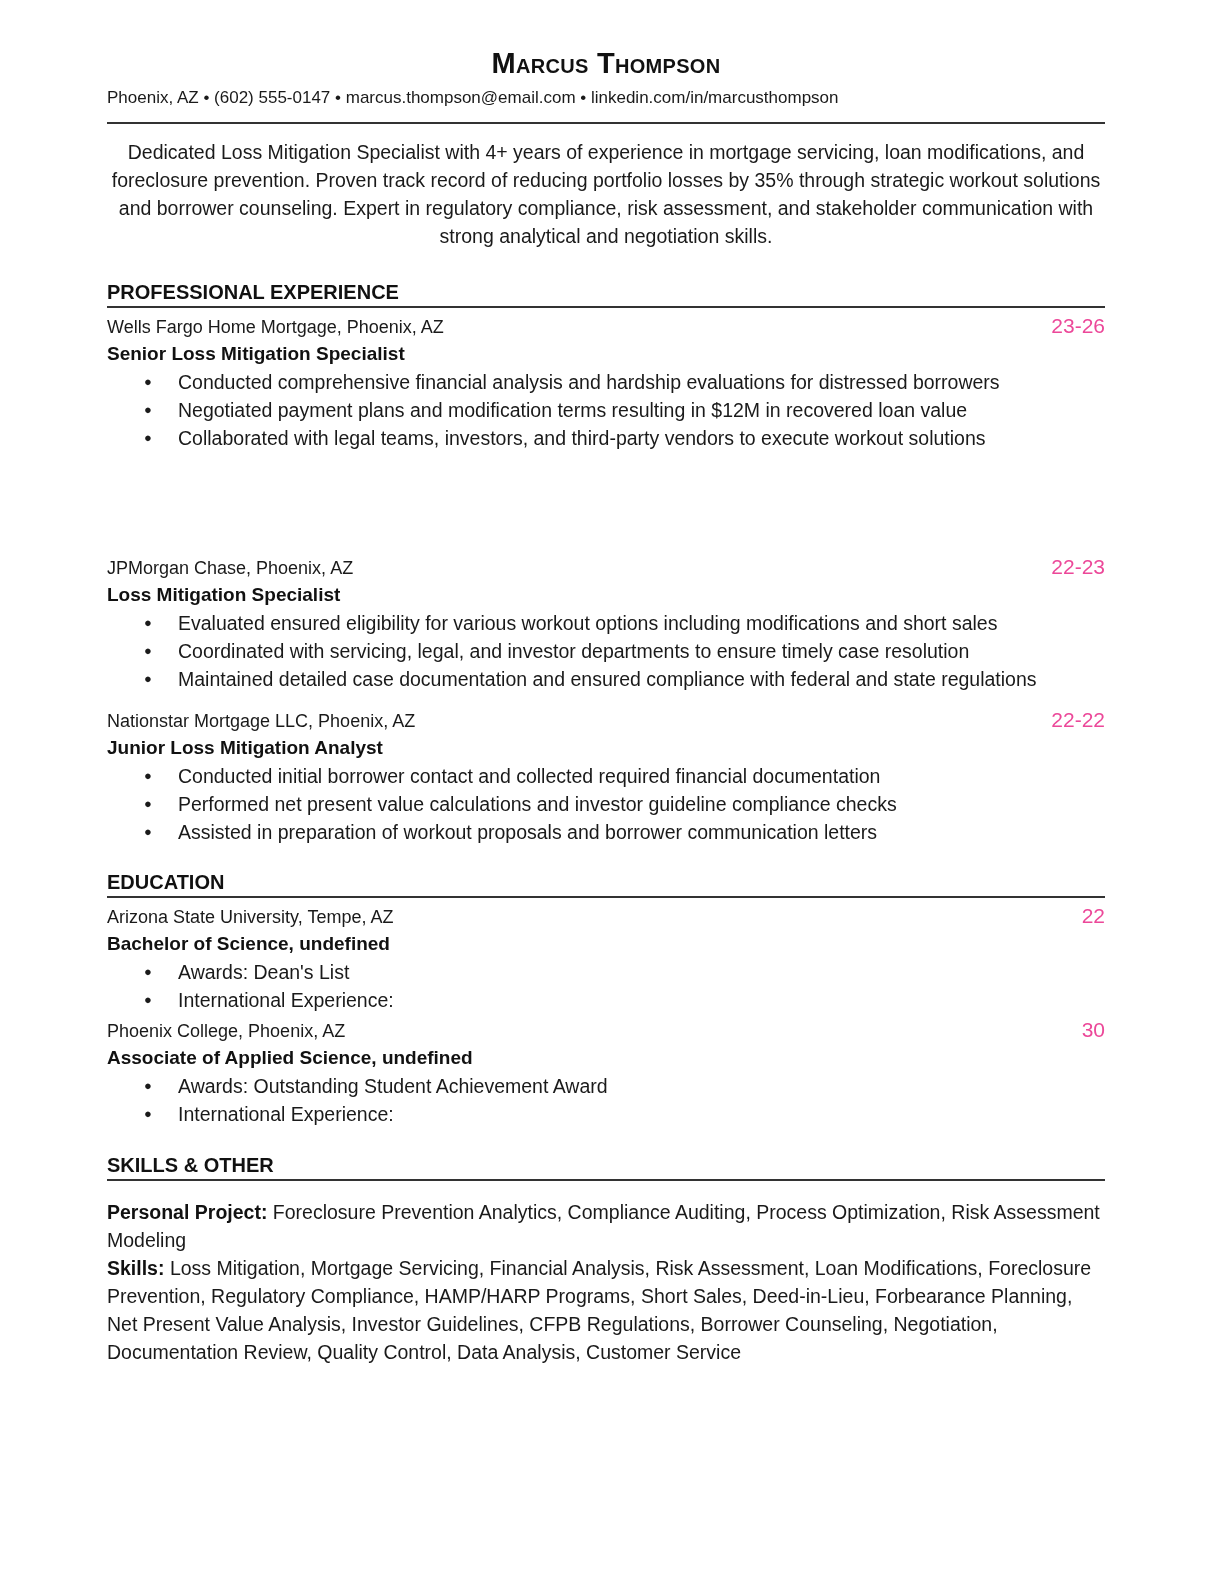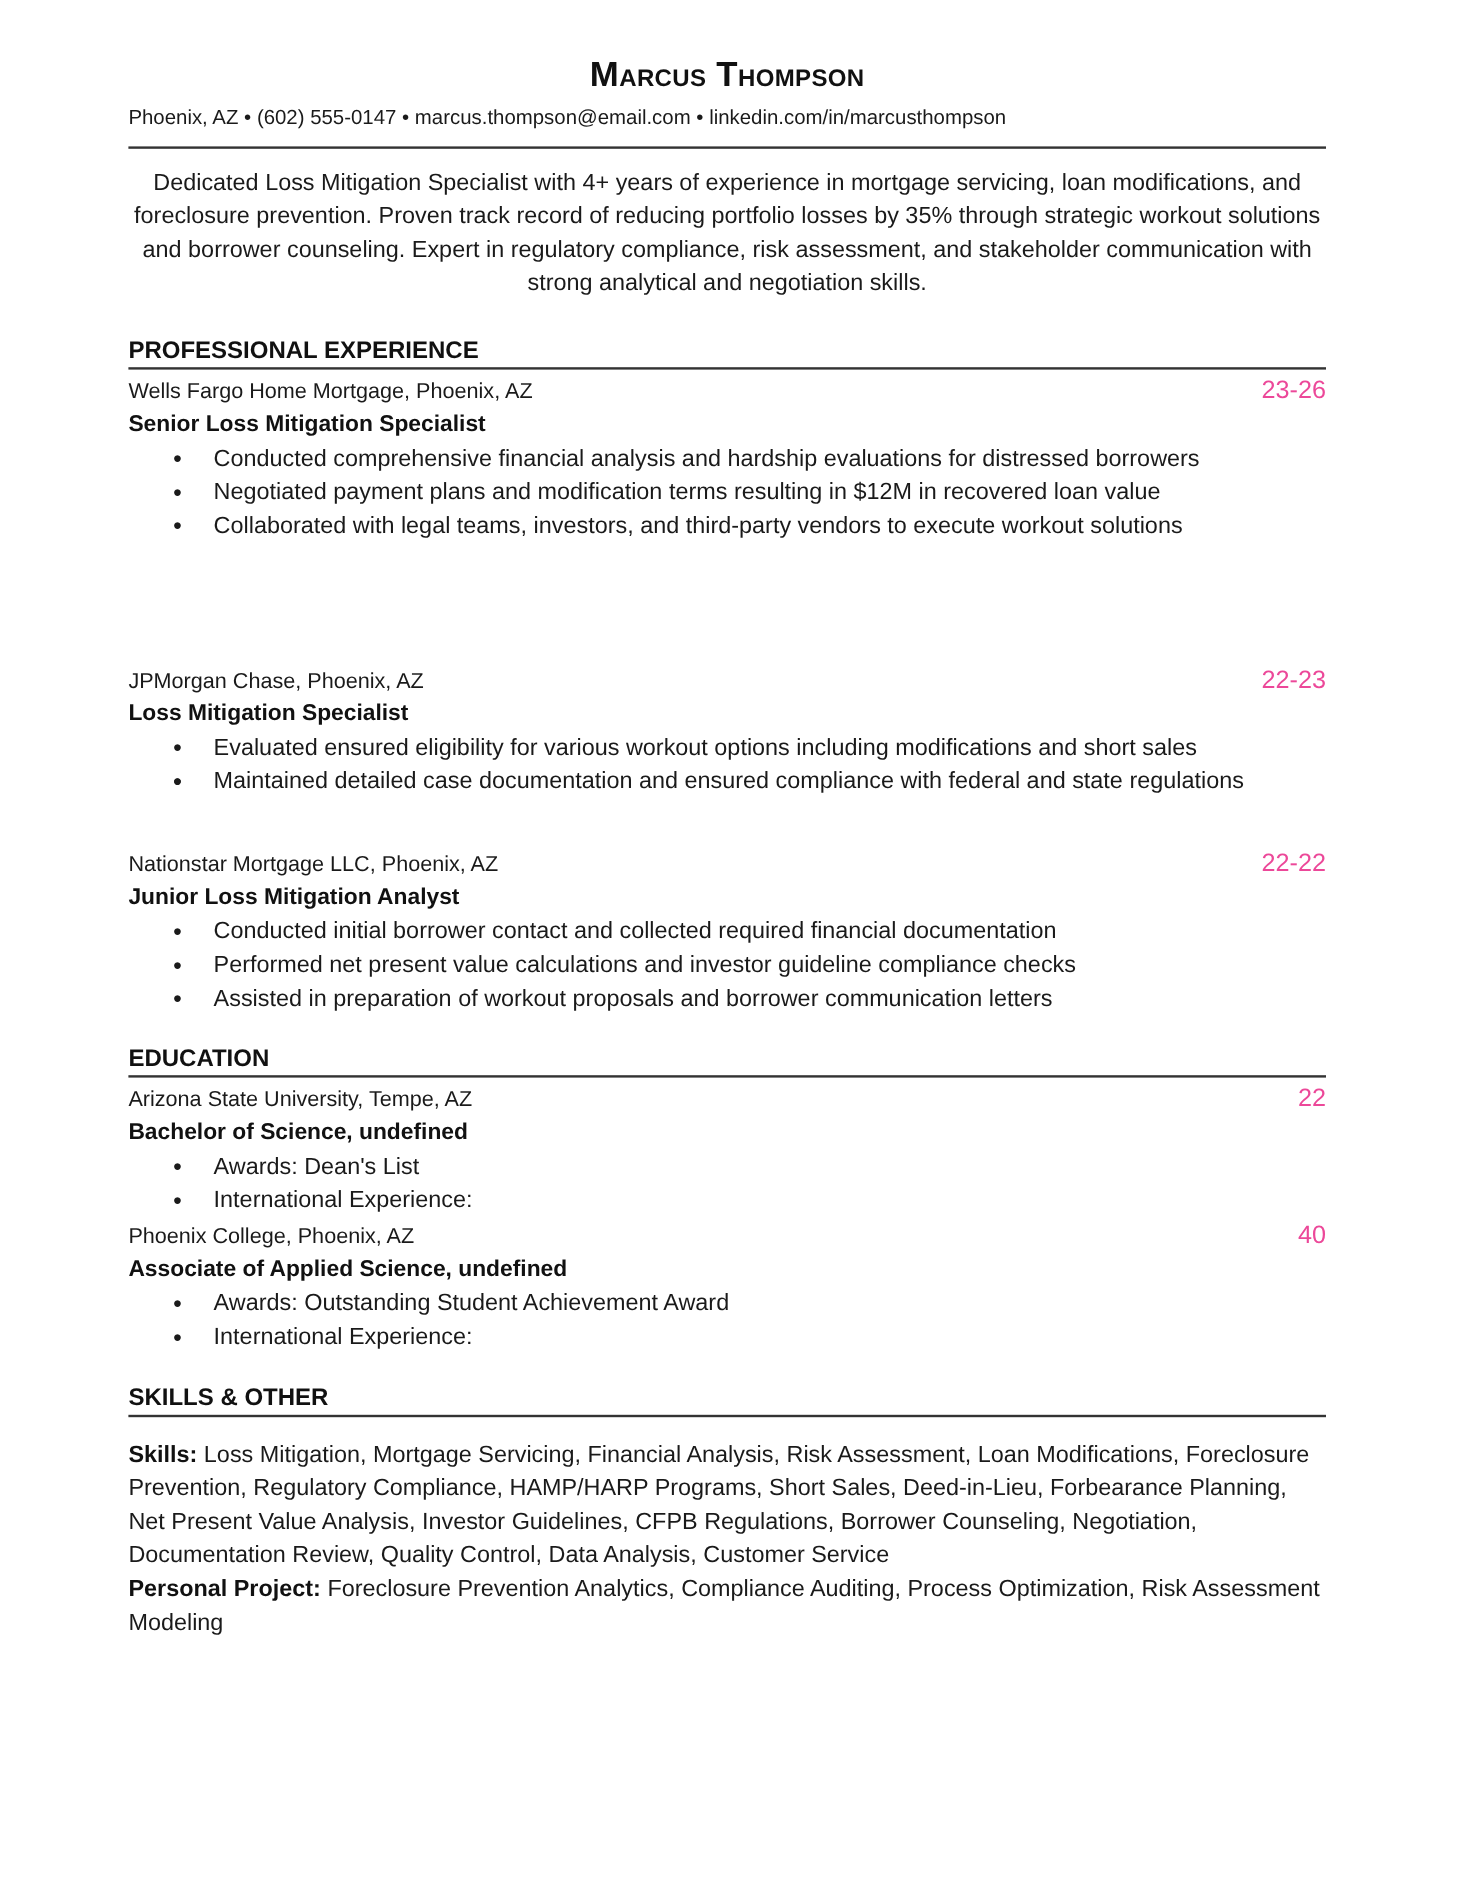--- a/index.html
+++ b/index.html
@@ -68,21 +68,21 @@
   </div>
 
   <div class="block" style="top:508px;margin-top:44px;">
     <div class="row">
       <span class="org">JPMorgan Chase, Phoenix, AZ</span>
       <span class="date">22-23</span>
     </div>
     <div class="role">Loss Mitigation Specialist</div>
     <ul class="bullets">
       <li><span class="dot">●</span><span>Evaluated ensured eligibility for various workout options including modifications and short sales</span></li>
-      <li><span class="dot">●</span></li>
+      <li><span class="dot">●</span><span>Coordinated with servicing, legal, and investor departments to ensure timely case resolution</span></li>
       <li><span class="dot">●</span><span>Maintained detailed case documentation and ensured compliance with federal and state regulations</span></li>
     </ul>
   </div>
 
   <div class="block" style="top:705px;">
     <div class="row">
       <span class="org">Nationstar Mortgage LLC, Phoenix, AZ</span>
       <span class="date">22-22</span>
     </div>
     <div class="role">Junior Loss Mitigation Analyst</div>
@@ -104,35 +104,35 @@
     <div class="role">Bachelor of Science, undefined</div>
     <ul class="bullets">
       <li><span class="dot">●</span><span>Awards: Dean's List</span></li>
       <li><span class="dot">●</span><span>International Experience:</span></li>
     </ul>
   </div>
 
   <div class="block" style="top:1015px;">
     <div class="row">
       <span class="org">Phoenix College, Phoenix, AZ</span>
-      <span class="date">40</span>
+      <span class="date">30</span>
     </div>
     <div class="role">Associate of Applied Science, undefined</div>
     <ul class="bullets">
       <li><span class="dot">●</span><span>Awards: Outstanding Student Achievement Award</span></li>
       <li><span class="dot">●</span><span>International Experience:</span></li>
     </ul>
   </div>
 
   <div class="section-title" style="top:1152px;">SKILLS &amp; OTHER</div>
   <div class="section-rule" style="top:1179px;"></div>
 
   <div class="skills">
     <div>
+      <b>Personal Project:</b>
+      <span>Foreclosure Prevention Analytics, Compliance Auditing, Process Optimization, Risk Assessment Modeling</span>
+    </div>
+    <div>
       <b>Skills:</b>
       <span>Loss Mitigation, Mortgage Servicing, Financial Analysis, Risk Assessment, Loan Modifications, Foreclosure Prevention, Regulatory Compliance, HAMP/HARP Programs, Short Sales, Deed-in-Lieu, Forbearance Planning, Net Present Value Analysis, Investor Guidelines, CFPB Regulations, Borrower Counseling, Negotiation, Documentation Review, Quality Control, Data Analysis, Customer Service</span>
-    </div>
-    <div>
-      <b>Personal Project:</b>
-      <span>Foreclosure Prevention Analytics, Compliance Auditing, Process Optimization, Risk Assessment Modeling</span>
     </div>
   </div>
 </div>
 
 </body></html>

